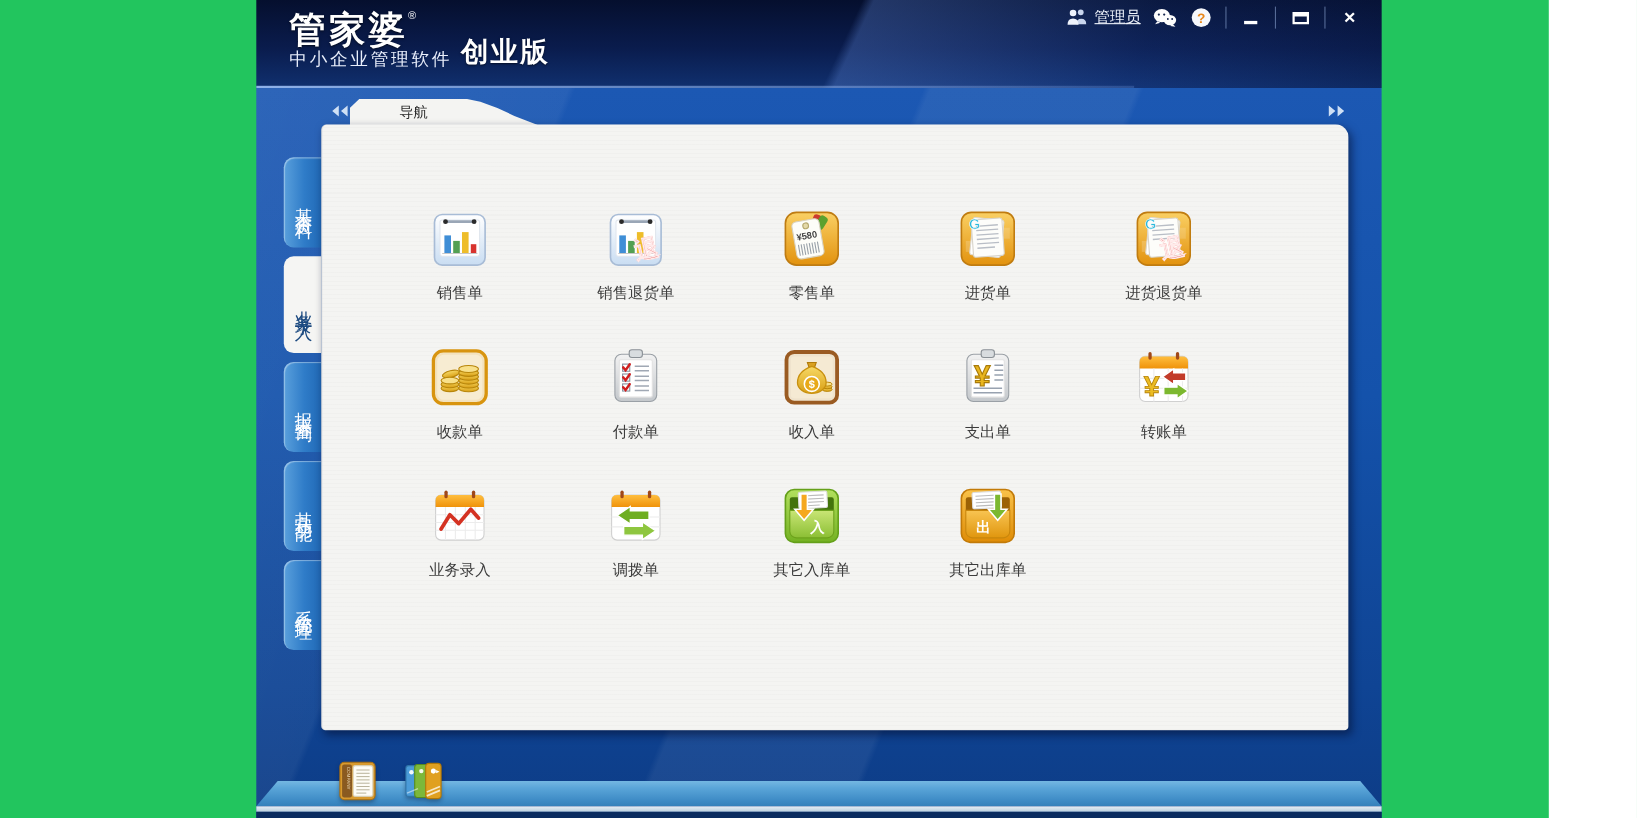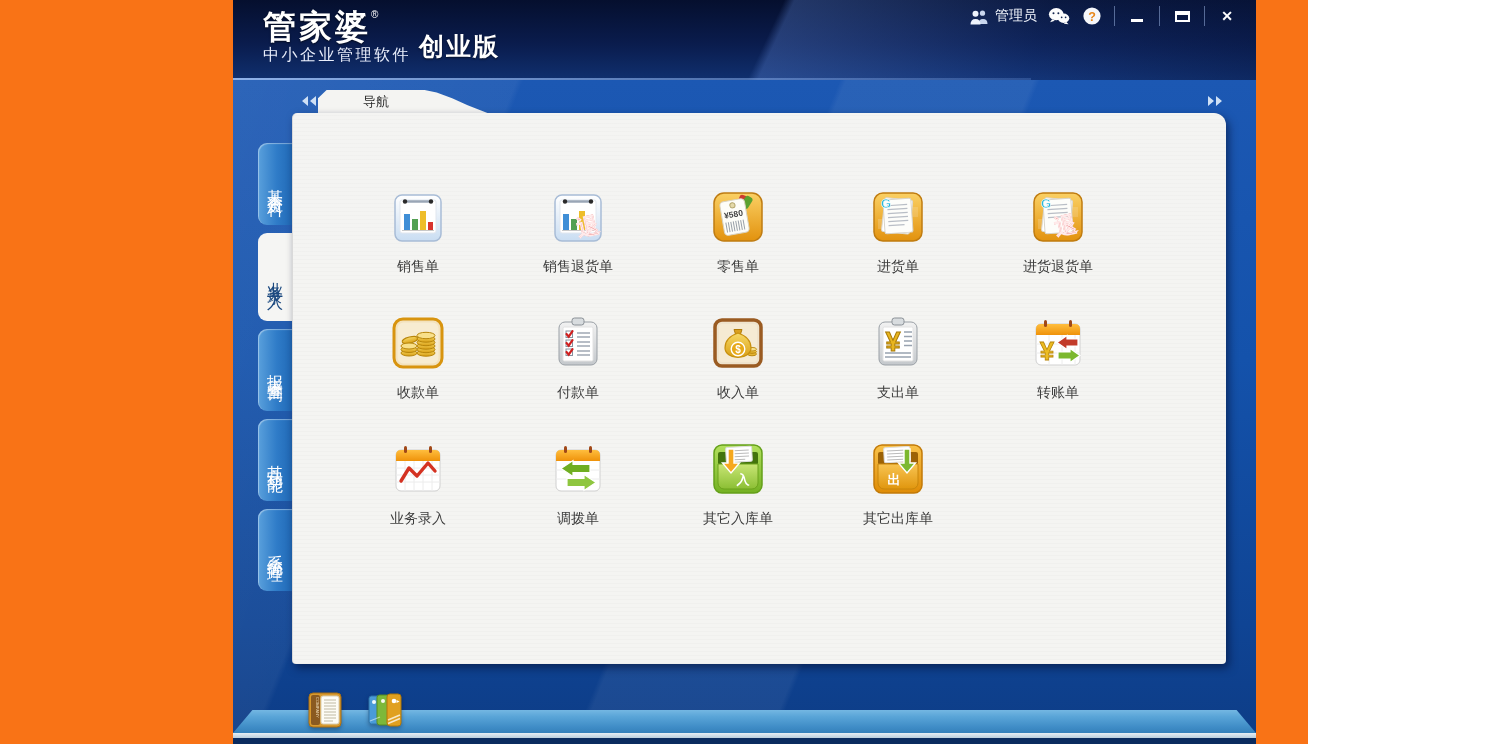--- a/index.html
+++ b/index.html
@@ -1,19 +1,19 @@
 <!DOCTYPE html>
 <html><head>
 <meta charset="utf-8">
 <style>
   * { margin:0; padding:0; box-sizing:border-box; }
   html,body { background:#fff; }
   .screen {
-    position:relative; width:1308px; height:744px; overflow:hidden;
-    background:#f97316;
+    position:relative; width:1408px; height:744px; overflow:hidden;
+    background:#22c55e;
     font-family:"Liberation Sans", sans-serif;
     padding-left:36px;
   }
   .app-window { position:absolute; left:233px; top:0; width:1023px; height:744px; }
 
   
   .header {
     position:absolute; left:0; top:0; width:100%; height:80px;
     background:
       linear-gradient(115deg, rgba(255,255,255,0) 52%, rgba(90,130,210,0.35) 53%, rgba(40,80,170,0.15) 78%, rgba(10,25,70,0.3) 100%),
@@ -22,21 +22,21 @@
   .header-line { position:absolute; left:0; top:78px; width:78%; height:2px;
     background:linear-gradient(to right, rgba(150,185,240,0.95), rgba(120,160,230,0.25)); }
   .brand { position:absolute; left:30px; top:10px; display:flex; align-items:flex-end; color:#fff; }
   .brand-main { line-height:1; }
   .brand-name { font-size:33px; font-weight:bold; letter-spacing:3px; text-shadow:0 1px 2px rgba(0,0,0,.6); }
   .brand-reg { font-size:10px; vertical-align:top; }
   .brand-sub { font-size:16px; letter-spacing:2.5px; margin-top:4px; color:#e9eefb; }
   .brand-edition { font-size:25px; font-weight:bold; margin-left:8px; margin-bottom:0; letter-spacing:2px; text-shadow:0 1px 2px rgba(0,0,0,.6); }
 
   .titlebar-controls { position:absolute; right:18px; top:4px; display:flex; align-items:center; gap:11px; height:24px; color:#eef2fa; }
-  .tb-user { display:flex; align-items:flex-end; gap:5px; cursor:default; }
+  .tb-user { display:flex; align-items:flex-start; gap:5px; cursor:default;text-decoration:underline; }
   .tb-user-label { font-size:14px; color:#f0f4fc; }
   .tb-sep { width:1px; height:20px; background:rgba(150,175,220,.55); }
   .tb-btn { display:flex; align-items:center; justify-content:center; width:22px; height:20px; cursor:pointer; }
   .min-bar { width:12px; height:3px; background:#fff; margin-top:8px; }
   .max-box { width:15px; height:11px; border:2px solid #fff; border-top-width:4px; }
   .close-x { font-size:14px; font-weight:bold; color:#fff; }
 
   
   .body-bg {
     position:absolute; left:0; top:80px; width:100%; height:664px;

